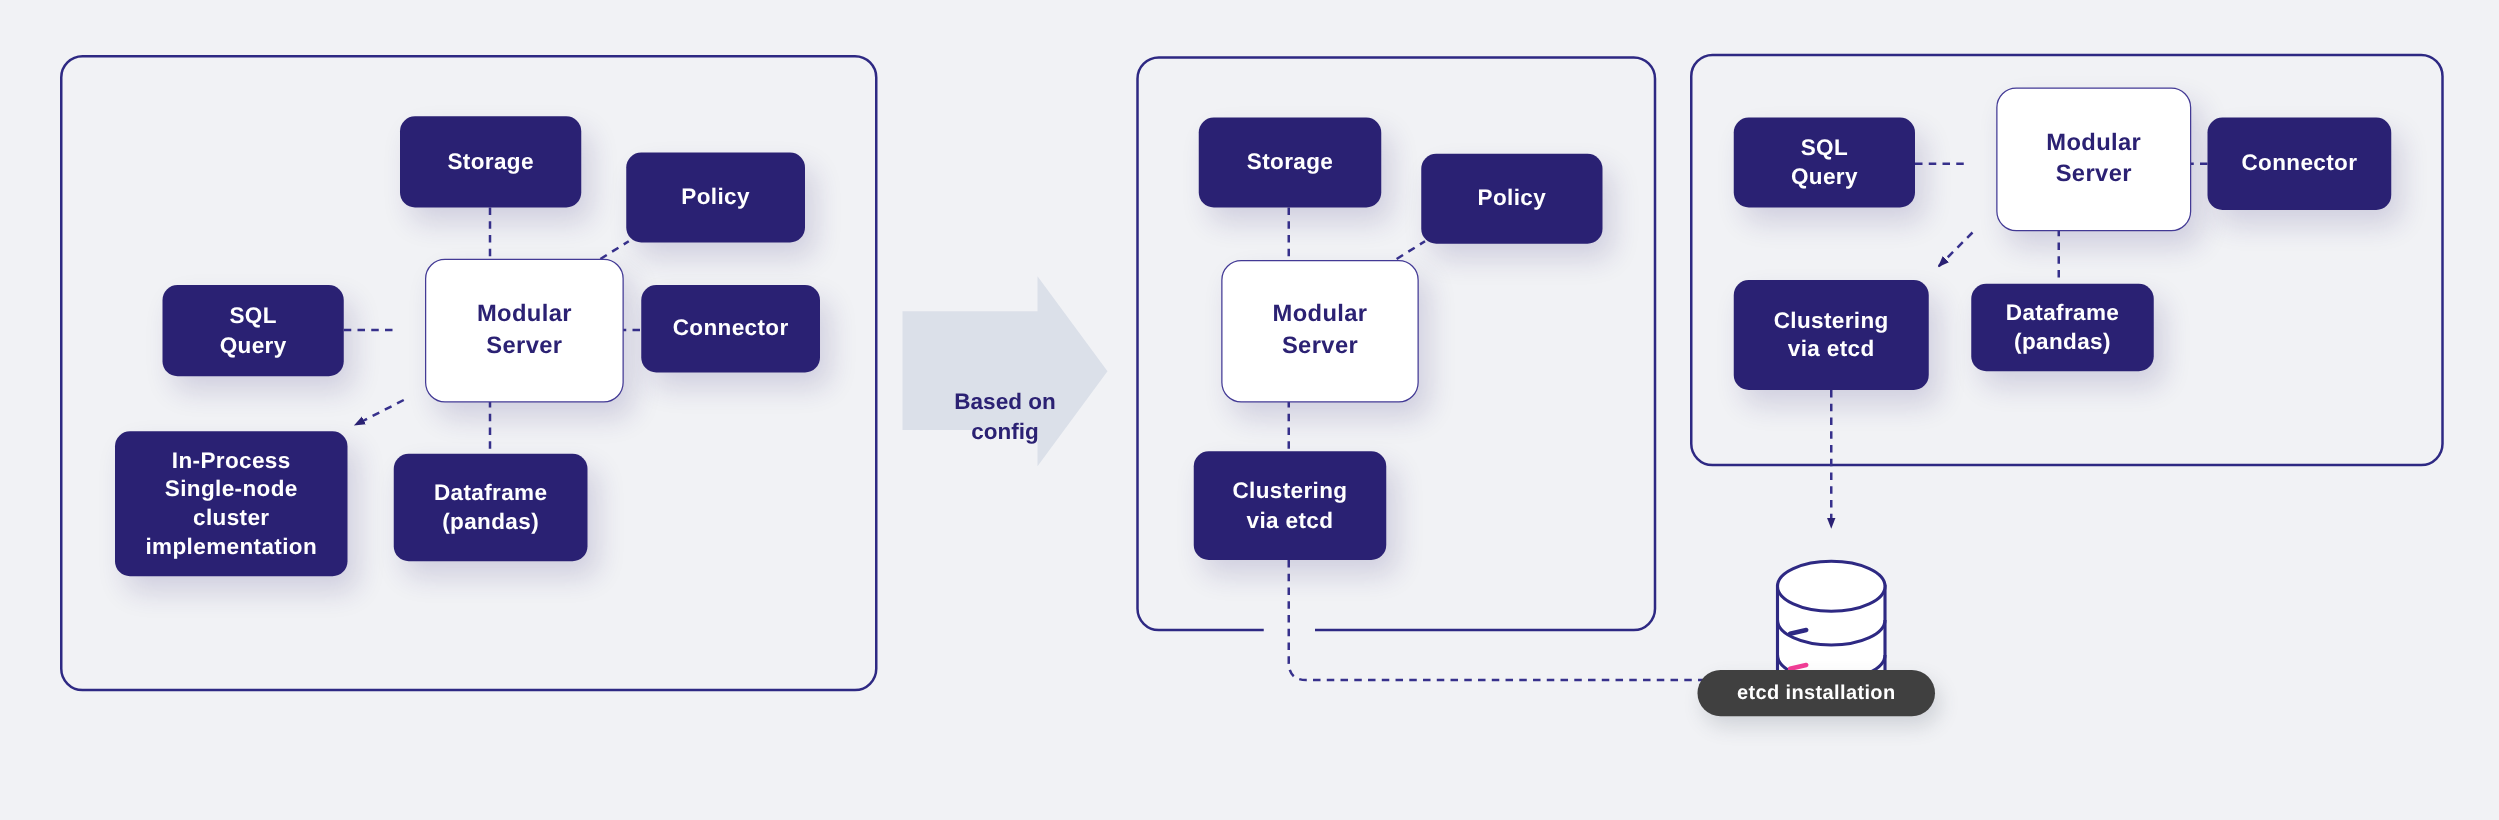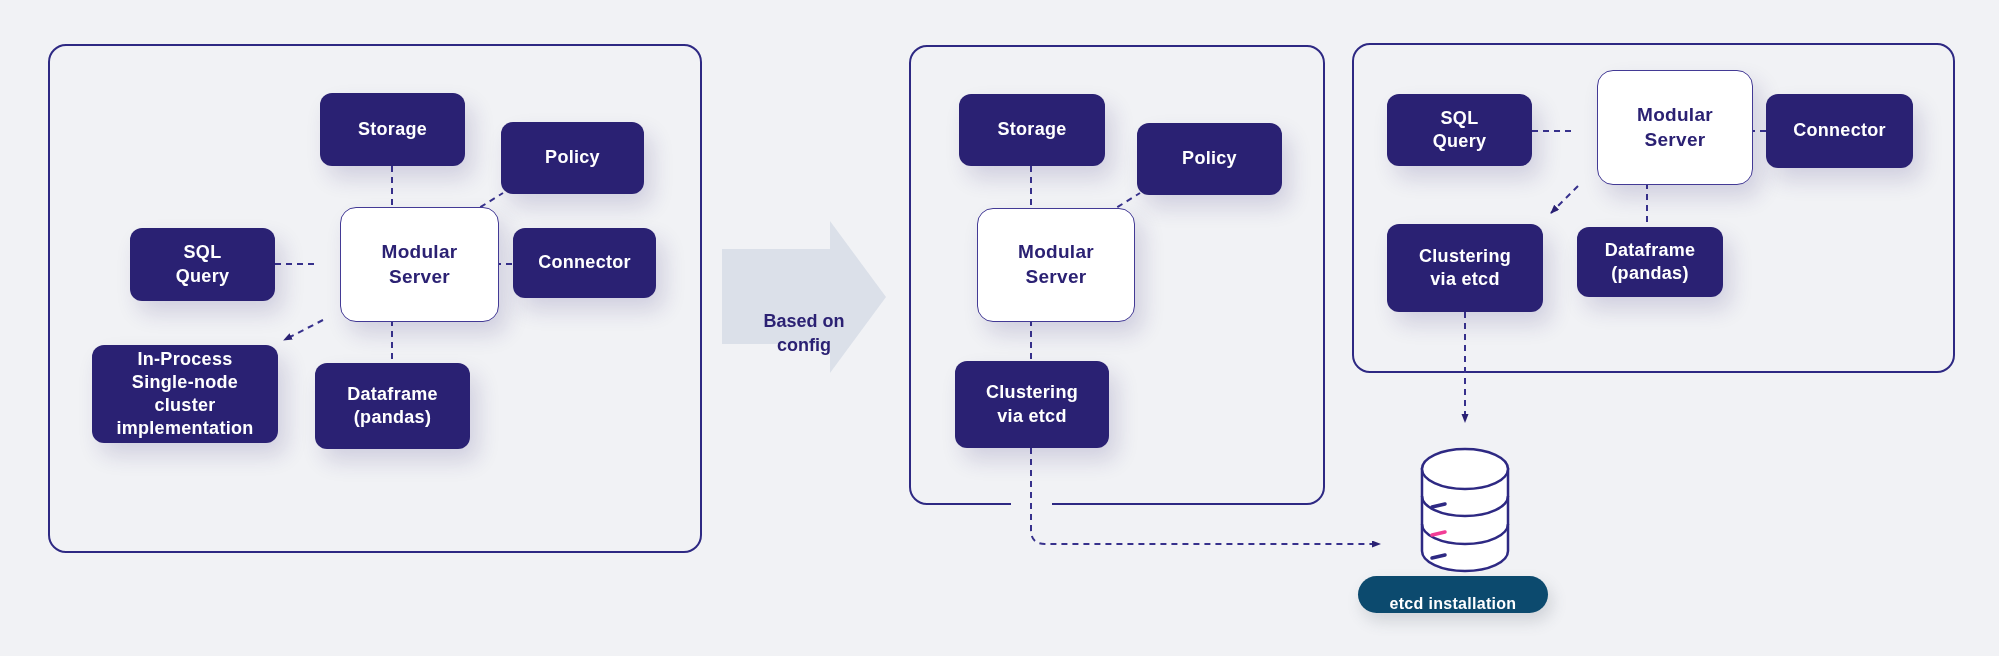--- a/index.html
+++ b/index.html
@@ -66,25 +66,25 @@
     display:flex;align-items:center;justify-content:center;
     text-align:center;
     color:#2B2173;
     font-size:18px;font-weight:600;
     line-height:1.35;
     z-index:4;
     margin-top:36px;
   }
   .pill{
     position:absolute;
-    left:1358px;top:576px;width:190px;height:37px;
-    background:#0c4a6e;
+    left:1358px;top:536px;width:190px;height:37px;
+    background:#404040;
     border-radius:19px;
     color:#FFFFFF;
-    display:flex;align-items:flex-end;justify-content:center;
+    display:flex;align-items:center;justify-content:center;
     font-size:16px;font-weight:700;
     letter-spacing:.3px;
     box-shadow:4px 8px 16px rgba(60,70,90,.18);
     z-index:4;
   }
   #db-icon{
     position:absolute;left:1419px;top:446px;
     z-index:4;
   }
 </style>
@@ -138,21 +138,21 @@
     <span class="label">SQL
 Query</span>
   </div>
   <div class="node-light" style="left:316px;top:207px;width:157px;height:113px;">
     <span class="label">Modular
 Server</span>
   </div>
   <div class="node" style="left:513px;top:228px;width:143px;height:70px;">
     <span class="label">Connector</span>
   </div>
-  <div class="node" style="left:92px;top:345px;width:186px;height:98px;">
+  <div class="node" style="left:92px;top:345px;width:186px;height:116px;">
     <span class="label">In-Process
 Single-node
 cluster
 implementation</span>
   </div>
   <div class="node" style="left:315px;top:363px;width:155px;height:86px;">
     <span class="label">Dataframe
 (pandas)</span>
   </div>
 

